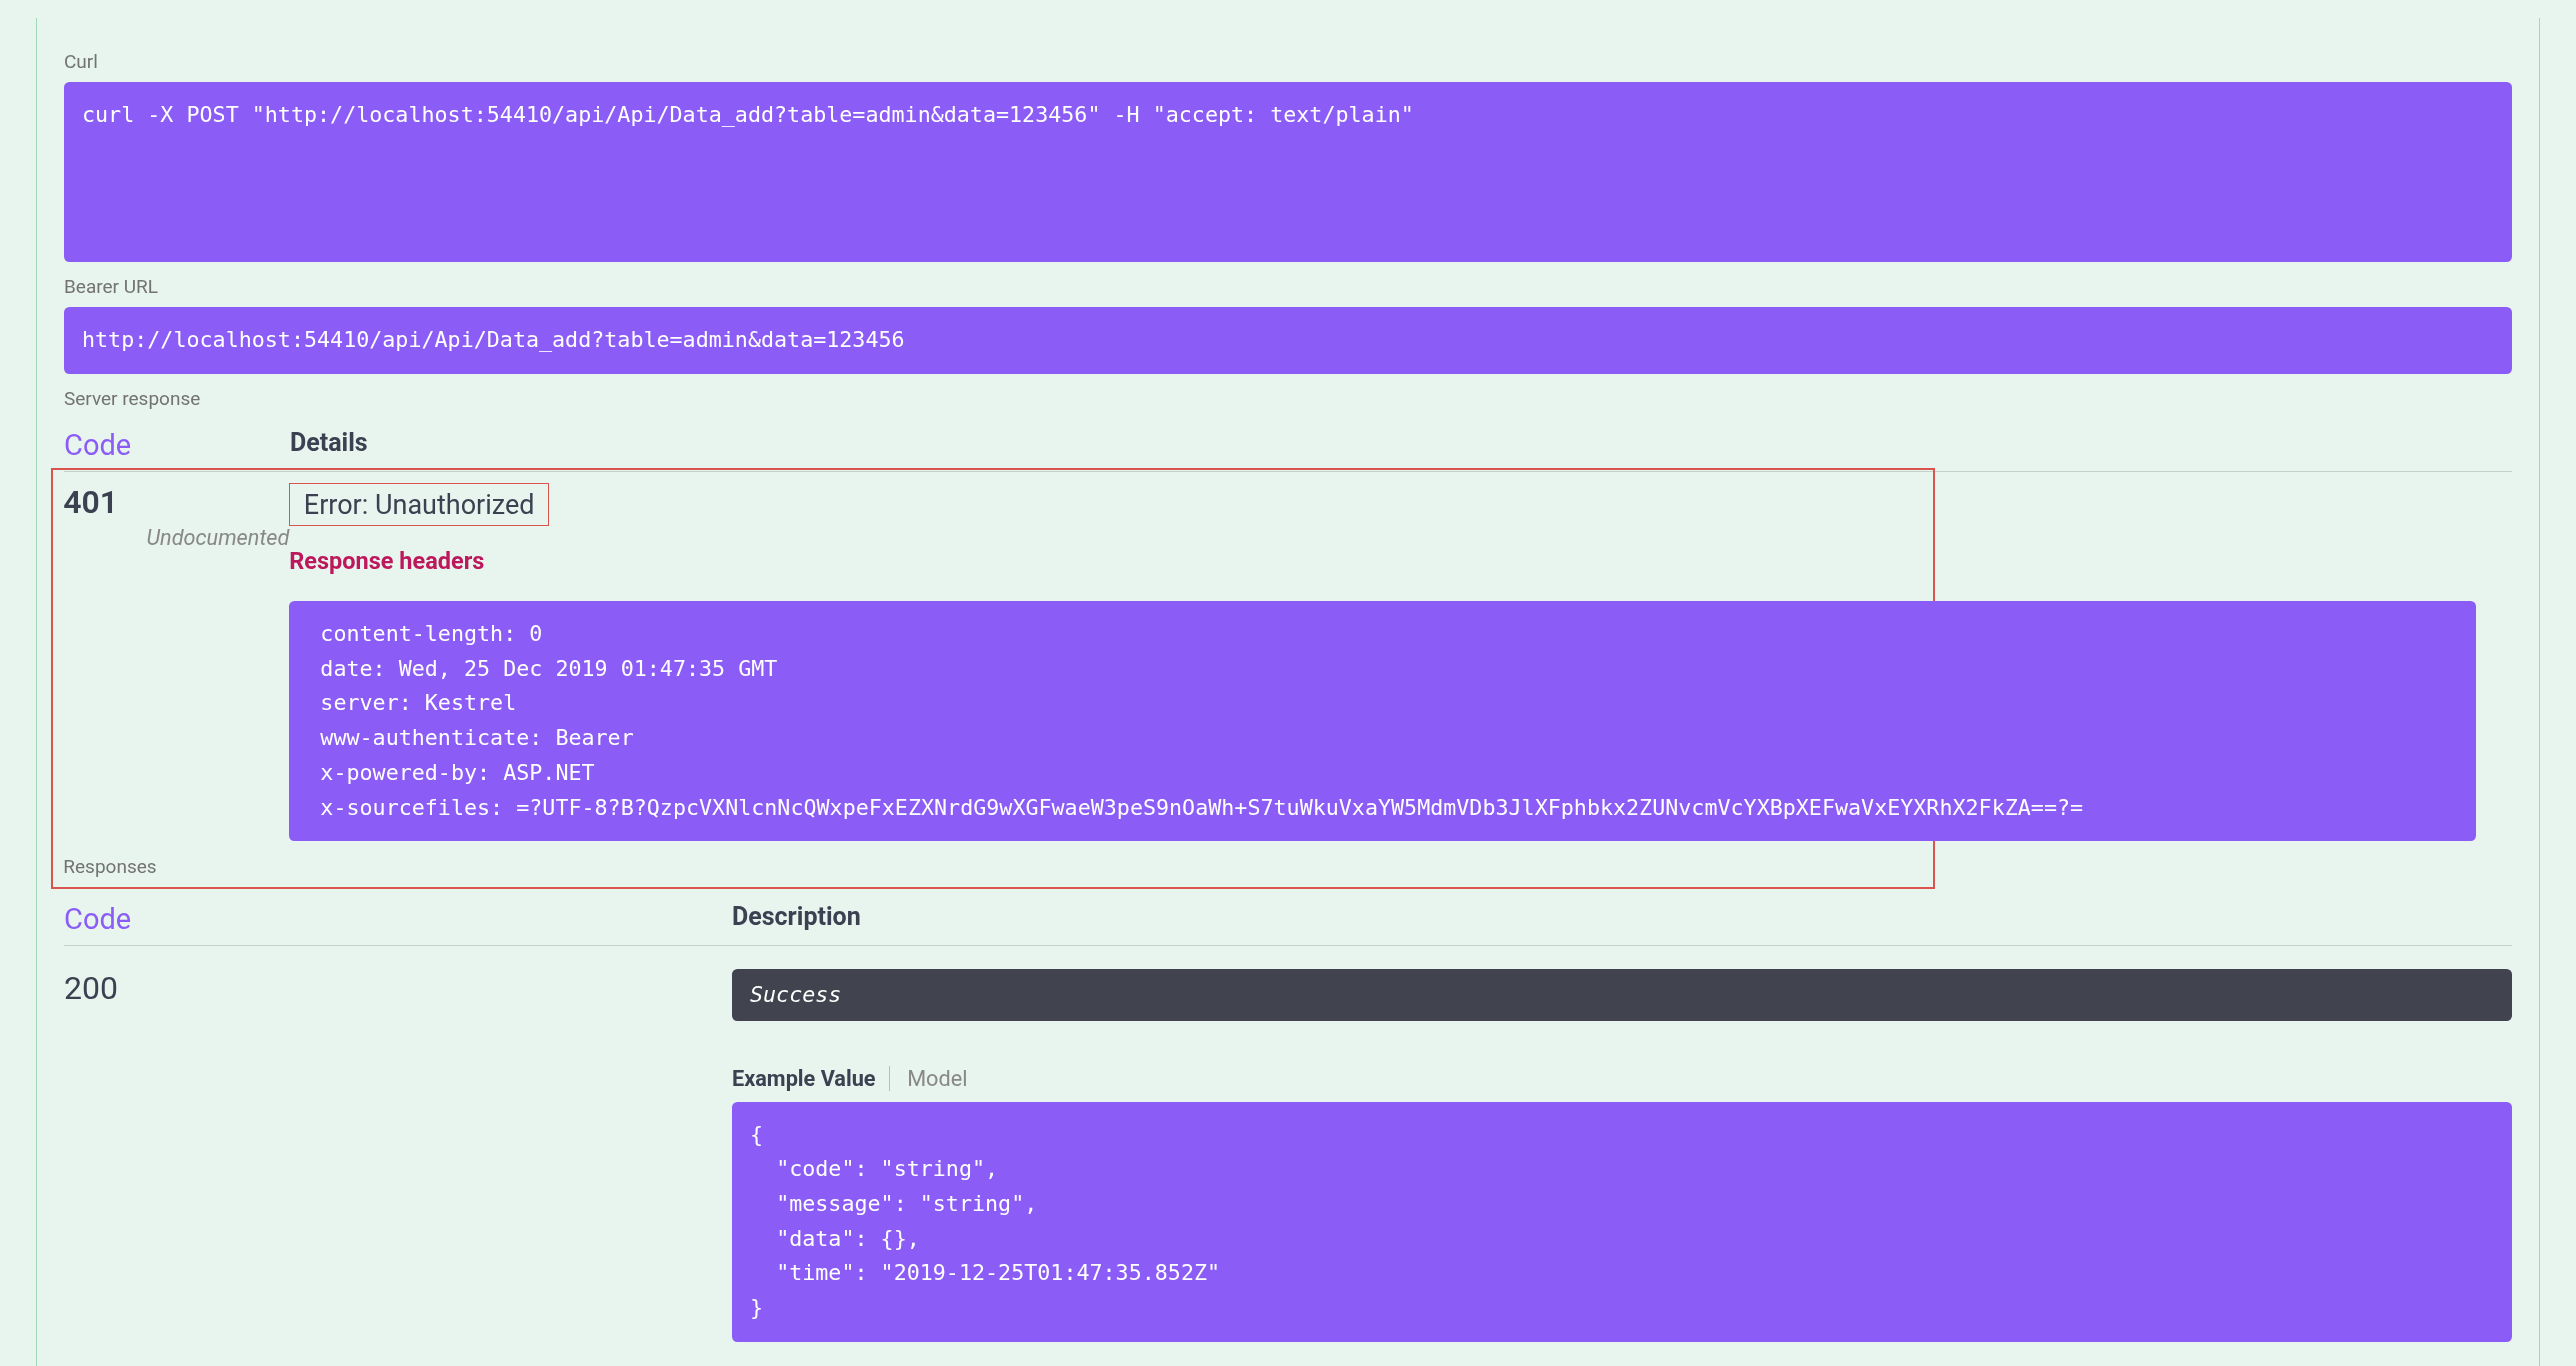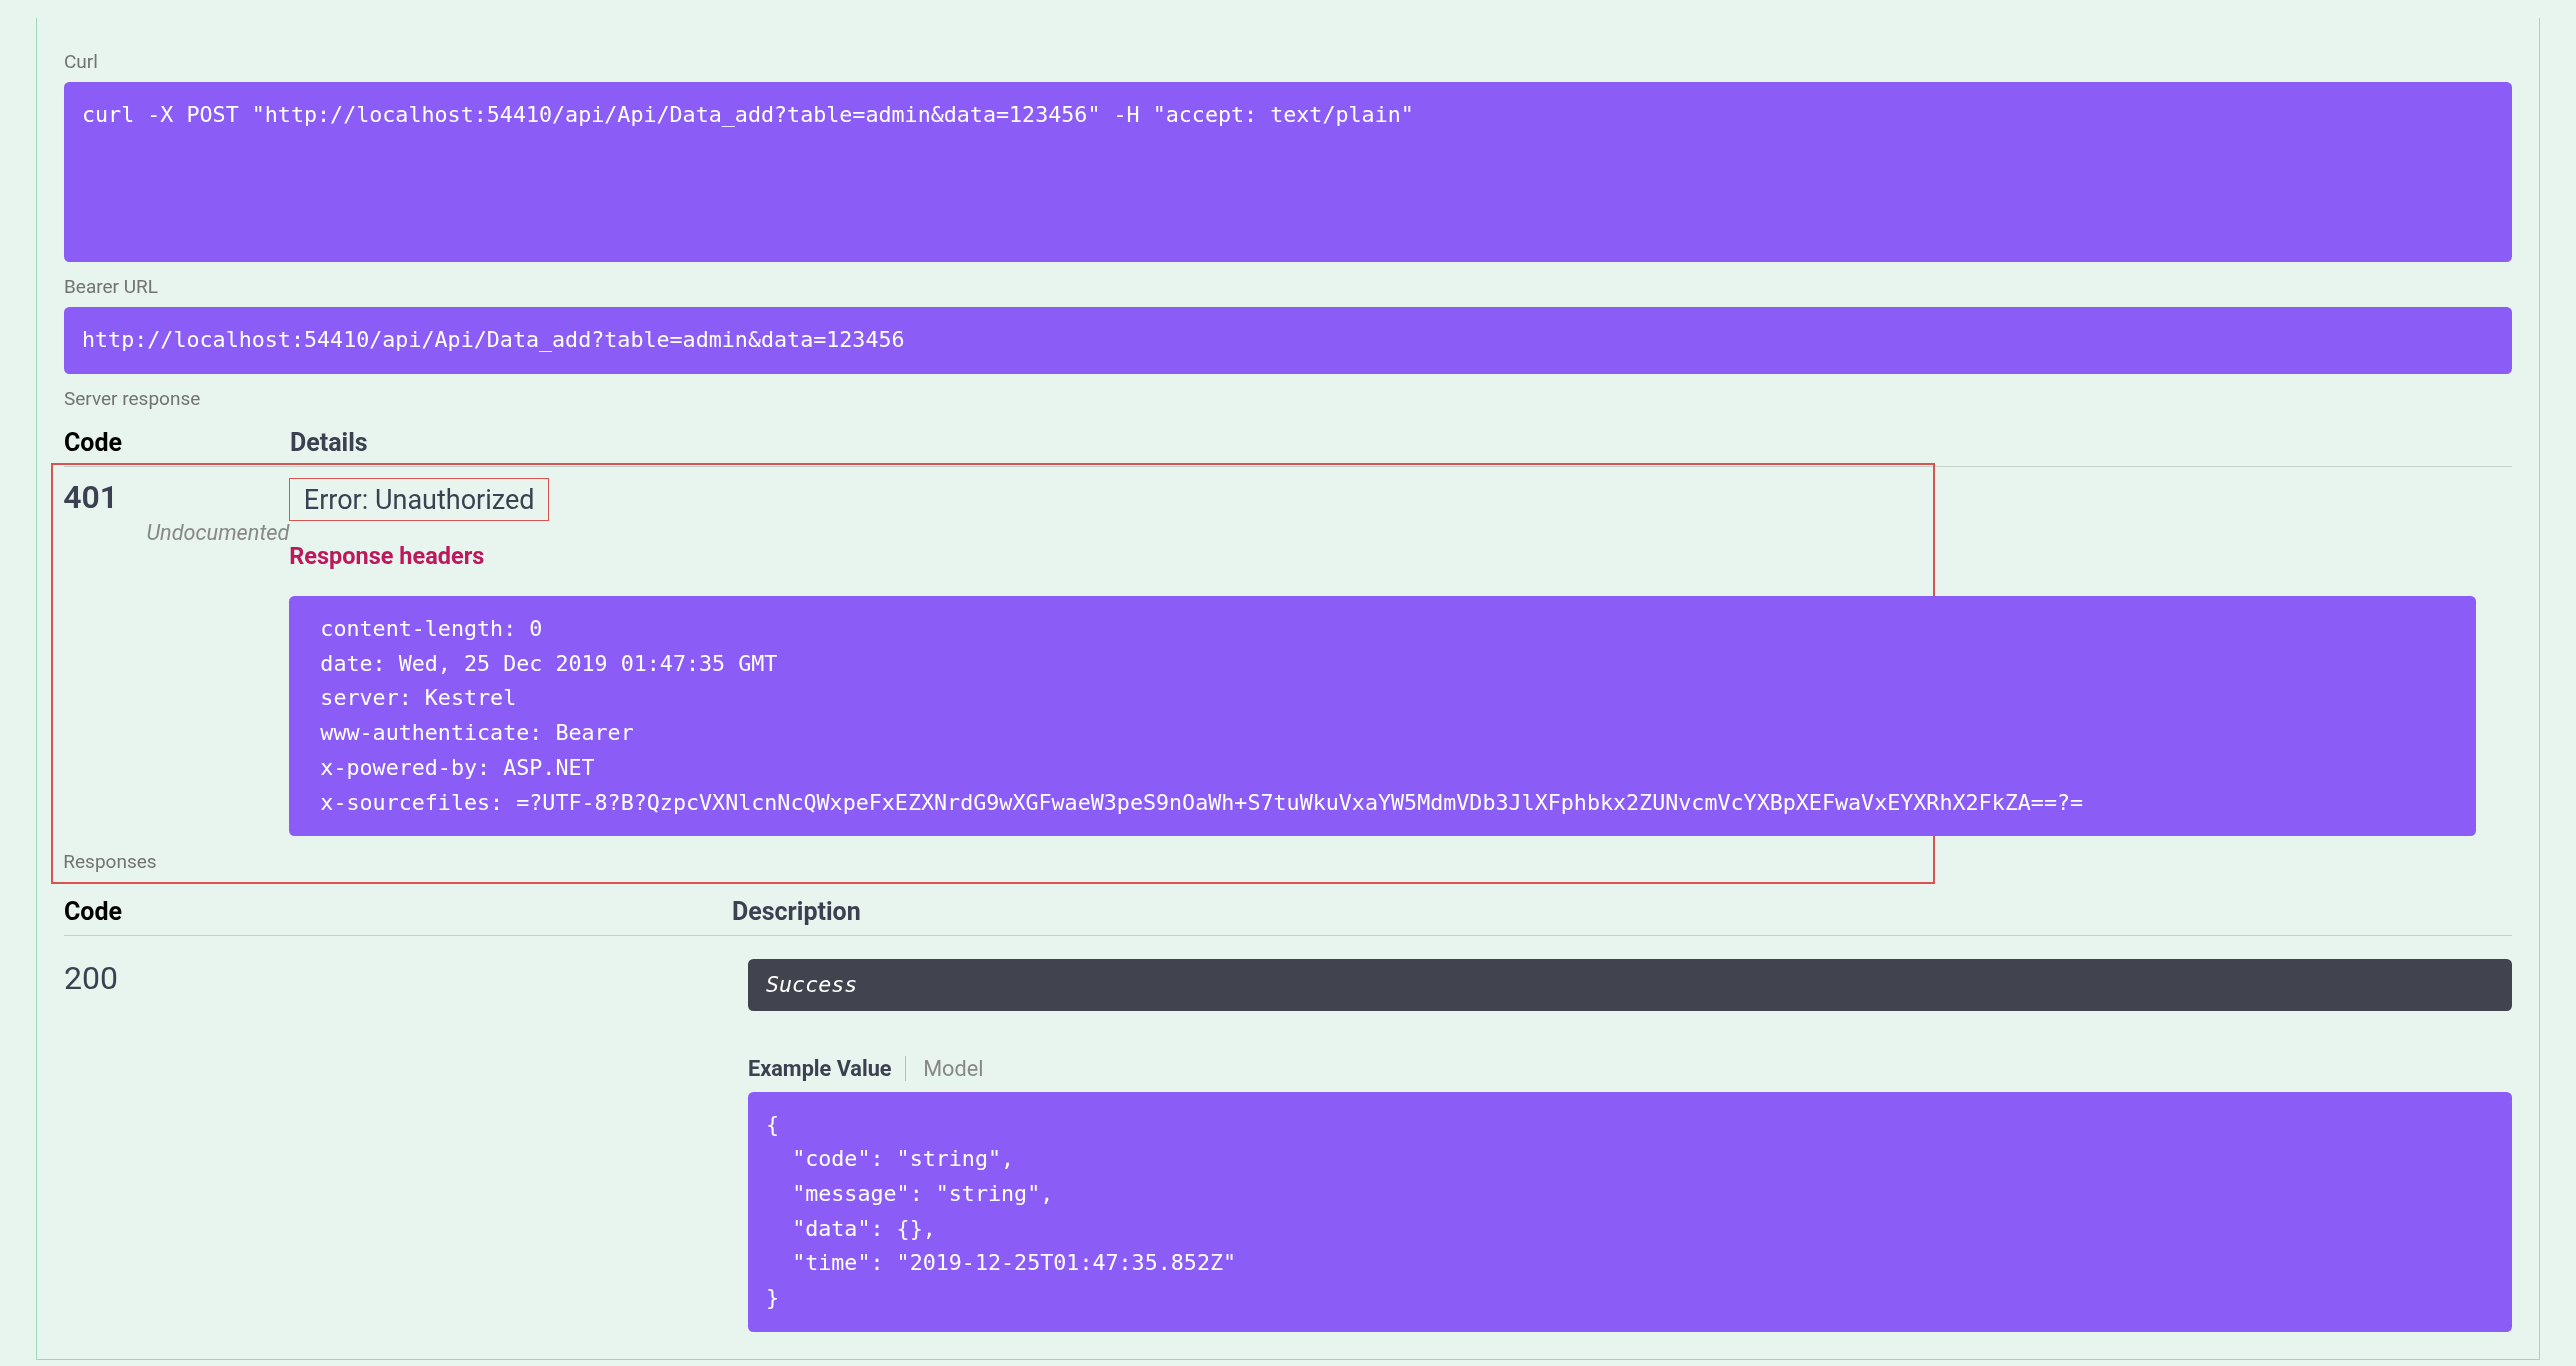--- a/index.html
+++ b/index.html
@@ -35,23 +35,23 @@
       min-height: 180px;
     }
     .table-header {
       display: flex;
       border-bottom: 1.8px solid rgba(0,0,0,0.15);
       padding-bottom: 9px;
       margin-top: 18px;
     }
     .col-code {
       width: 226px;
-      font-size: 25px;
-      font-weight: 700;
-      color: #000000;
+      font-size: 29px;
+      font-weight: 400;
+      color: #8b5cf6;
     }
     .col-details {
       font-size: 25px;
       font-weight: 700;
       color: #3b4151;
     }
     .response-row {
       display: flex;
       margin-top: 18px;
       align-items: flex-start;
@@ -90,21 +90,20 @@
       margin-bottom: 26px;
       margin-top: 7.2px;
     }
     .highlight-box {
       border: 2.7px solid #d9534f;
       padding: 9px 0 9px 0;
       margin-top: -4.5px;
     }
     .description-col {
       flex: 1;
-      margin-left: 16px;
     }
     .success-block {
       background: #41444e;
       color: #ffffff;
       padding: 13.5px 18px;
       border-radius: 5.4px;
       font-family: "Consolas", "Monaco", monospace;
       font-size: 21.7px;
       font-style: italic;
     }

